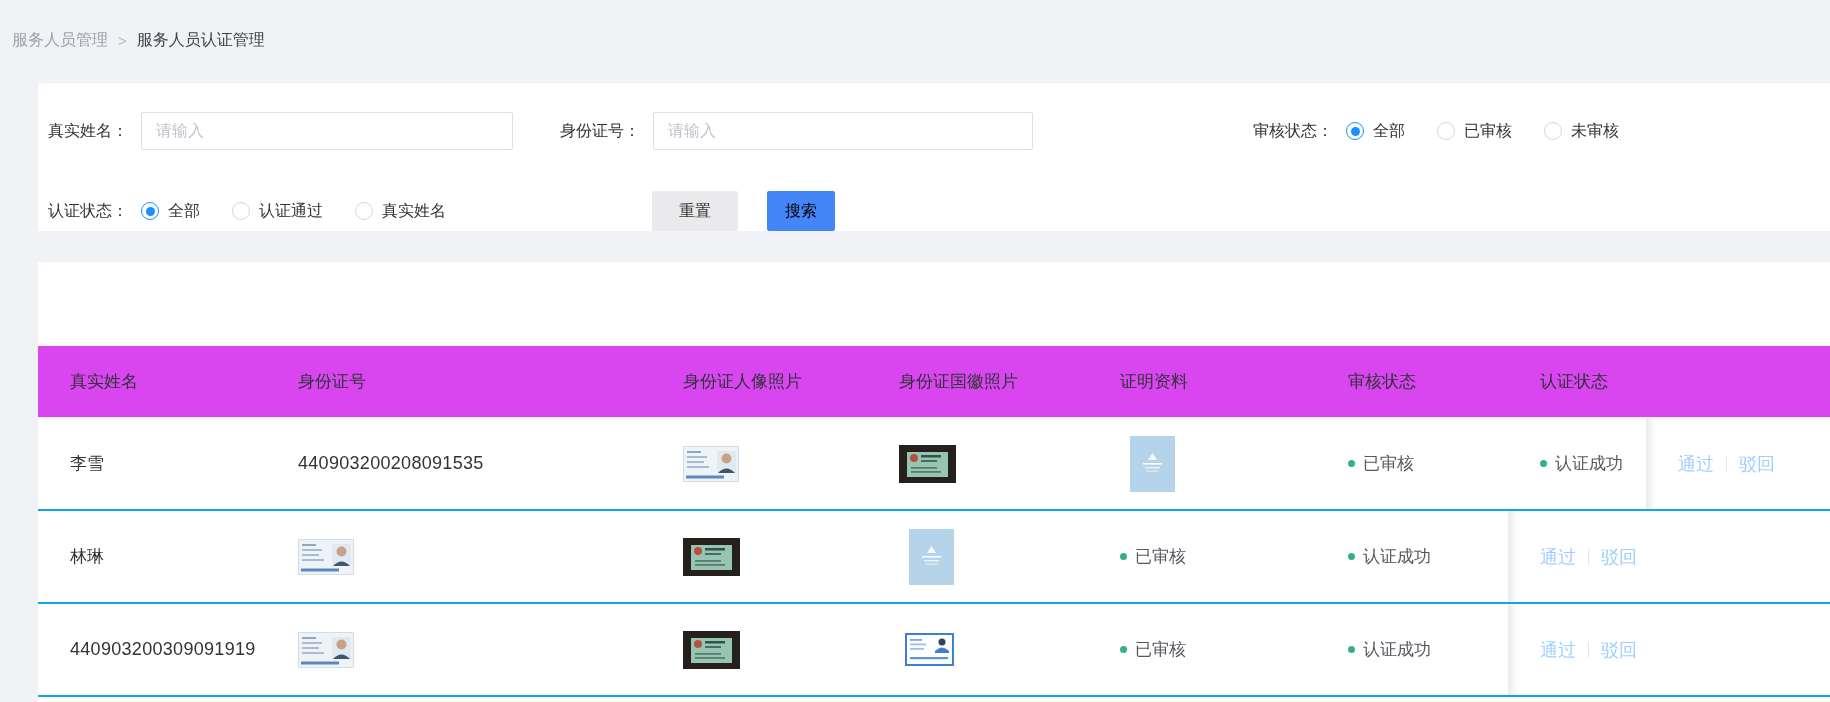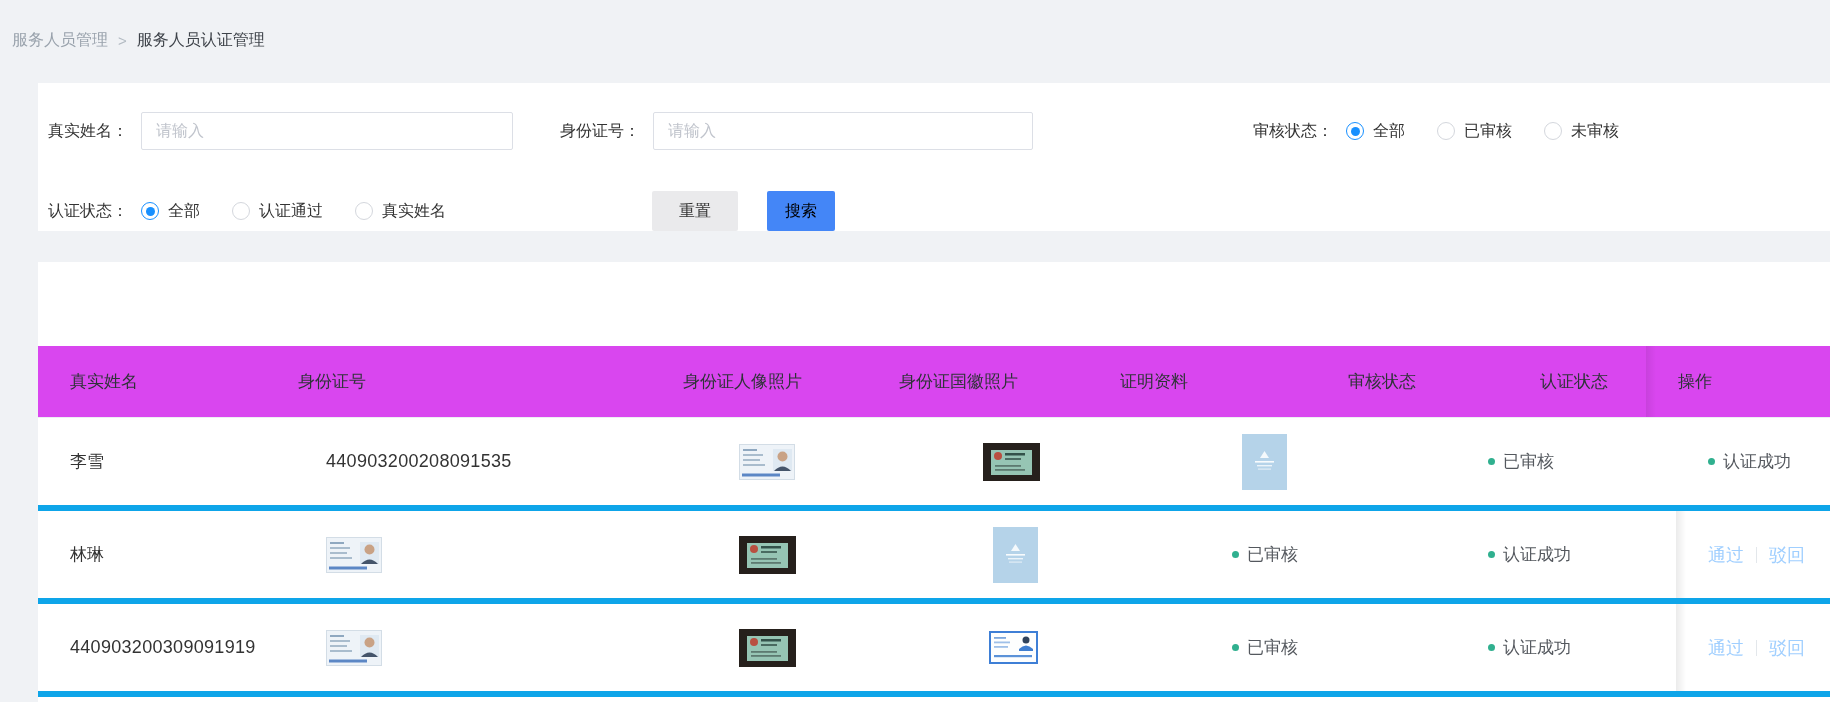--- a/index.html
+++ b/index.html
@@ -49,21 +49,21 @@
 
   .btn { position:absolute; top:0; height:40px; border:none; border-radius:2px; font-size:16px;
          cursor:pointer; font-family:"Liberation Sans","DejaVu Sans",sans-serif; }
   .btn-reset { left:614px; width:86px; background:#eaeaec; color:#333; }
   .btn-search { left:729px; width:68px; background:#4486f7; color:#000000; }
 
   
   .table { margin-top:84px; width:100%; }
   .trow { display:grid; grid-template-columns:228px 385px 216px 221px 228px 192px 138px 1fr; align-items:center; }
   .thead { height:72px; background:#d946ef; border-bottom:1px solid #eceef2; }
-  .tbody .trow { height:93px; background:#fff; border-bottom:6px solid #0ea5e9;gap:28px; }
+  .tbody .trow { height:93px; background:#fff; border-bottom:2px solid #0ea5e9; }
   .cell { padding-left:32px; font-size:17px; color:#333; overflow:hidden; white-space:nowrap; }
   .thead .cell { color:#2f3338; font-weight:500; font-size:17px; }
   .cell.idno { font-size:18px; letter-spacing:0.3px; }
   .cell.op { position:relative; height:100%; display:flex; align-items:center; }
   .cell.op::before { content:''; position:absolute; left:0; top:0; bottom:0; width:10px;
                      background:linear-gradient(to right, rgba(0,0,0,0.08), rgba(0,0,0,0)); }
   .status { display:inline-flex; align-items:center; color:#54585e; }
   .dot { width:7px; height:7px; border-radius:50%; background:#30b08f; margin-right:8px; flex:0 0 auto; }
   .action-link { color:#a0cfff; cursor:pointer; font-size:18px; }
   .vdiv { width:1px; height:16px; background:#e3e7eb; margin:0 12px; }
@@ -131,21 +131,20 @@
 <div class="panel table-panel">
   <div class="table">
     <div class="trow thead">
       <div class="cell">真实姓名</div>
       <div class="cell">身份证号</div>
       <div class="cell">身份证人像照片</div>
       <div class="cell">身份证国徽照片</div>
       <div class="cell">证明资料</div>
       <div class="cell">审核状态</div>
       <div class="cell">认证状态</div>
-      <div class="cell op">操作</div>
     </div>
     <div class="tbody">
 
       <div class="trow">
         <div class="cell">李雪</div>
         <div class="cell idno">440903200208091535</div>
         <div class="cell">
           <svg class="thumb" width="56" height="36" viewBox="0 0 56 36">
             <rect x="0.5" y="0.5" width="55" height="35" fill="#eef3f8" stroke="#d3dde6"></rect>
             <rect x="4" y="5" width="14" height="2" fill="#8fa8c0"></rect>

